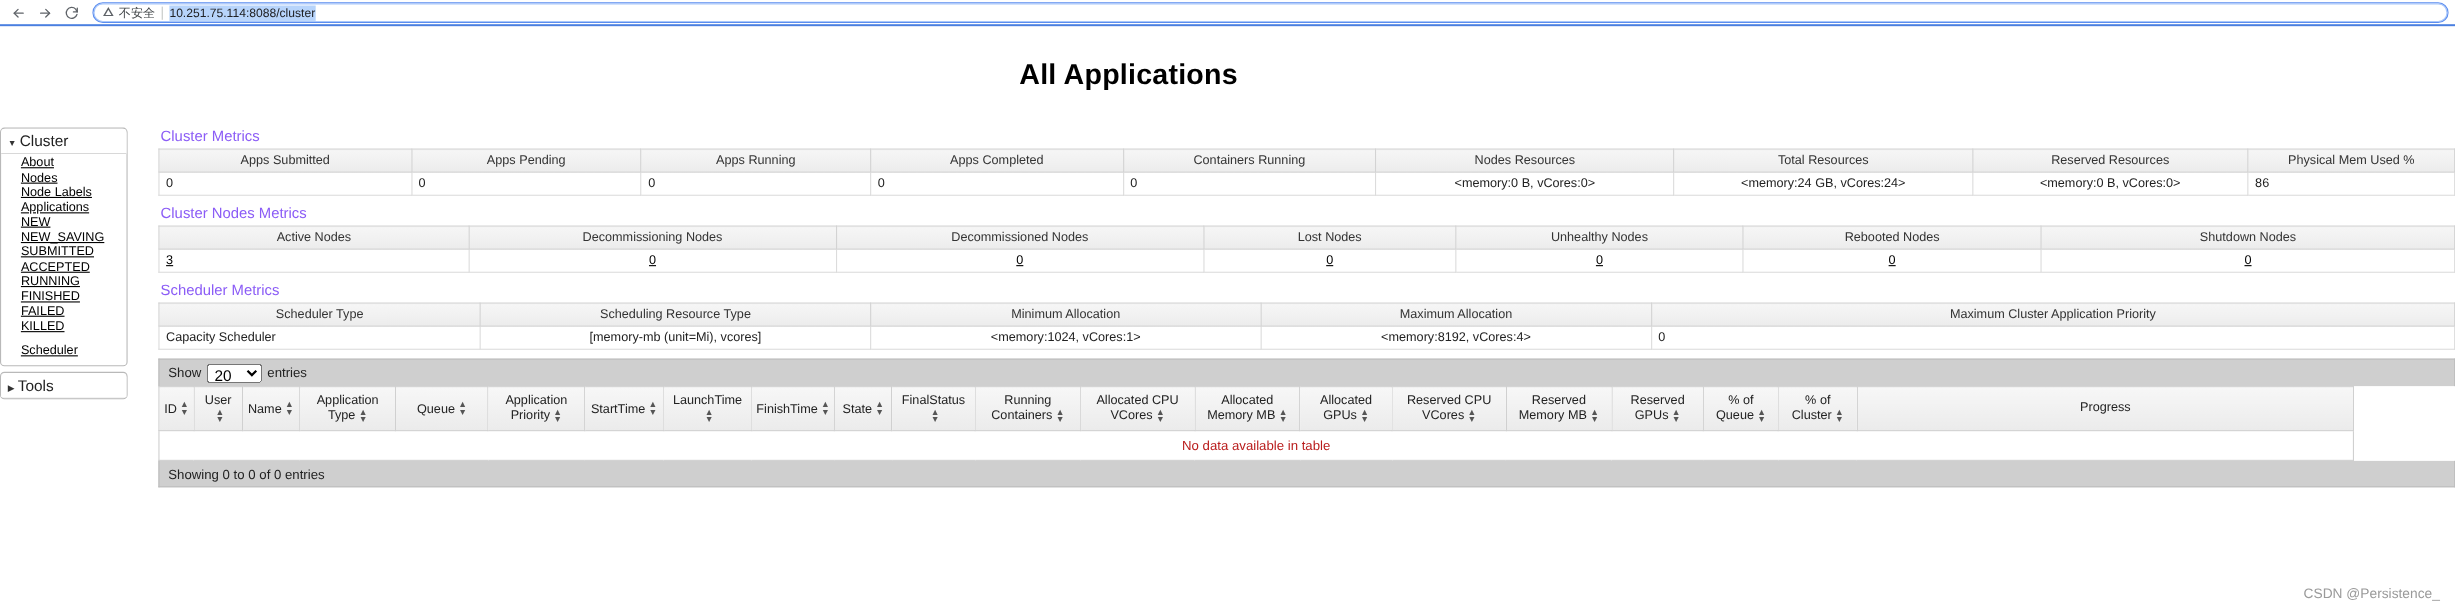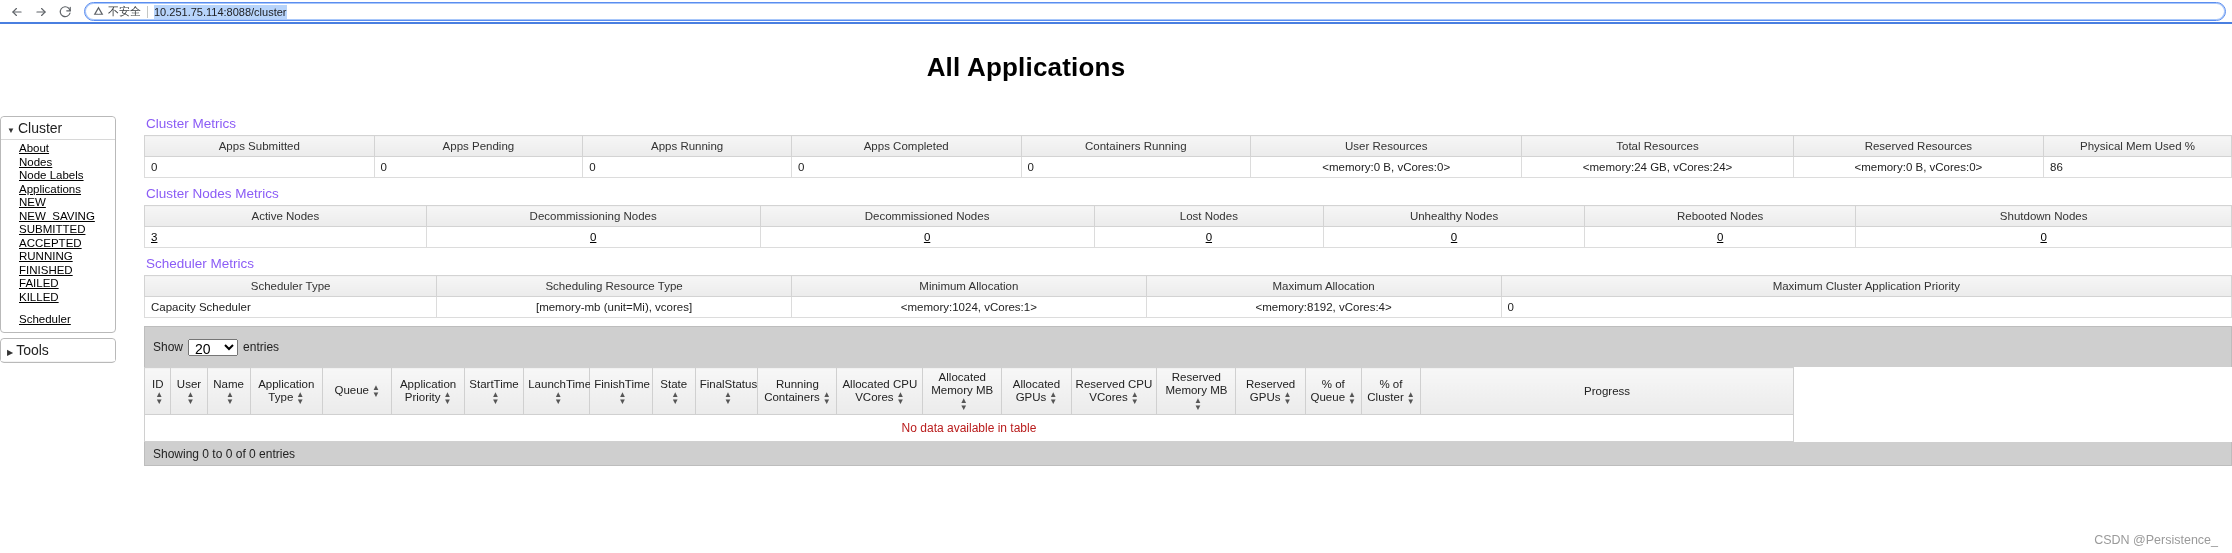--- a/index.html
+++ b/index.html
@@ -151,37 +151,37 @@
   }
   .mtable td.ctr { text-align: center; }
   .mtable td a { color: #000; text-decoration: underline; }
 
   
   .apps-wrap { width: 2088px; }
   .apps-toolbar {
     background: #cfcfcf;
     border: 1px solid #bdbdbd;
     border-bottom: none;
-    padding: 20px 8px;
+    padding: 4px 8px;
     font-size: 12px;
     color: #222;
     display: flex;
     align-items: center;
     gap: 5px;
     height: 25px;
   }
   .apps-toolbar select {
     font-size: 14px;
     font-family: "Liberation Sans", sans-serif;
     padding: 0 2px;
     height: 17px;
   }
   .apps-table {
     border-collapse: collapse;
-    width: 1650px;
+    width: 1996px;
     table-layout: fixed;
   }
   .apps-table th {
     background: linear-gradient(#f7f7f7, #ebebeb);
     border: 1px solid #d0d0d0;
     font-weight: normal;
     font-size: 11.5px;
     color: #222;
     padding: 3px 4px;
     text-align: center;
@@ -323,21 +323,21 @@
           <col style="width:12%">
           <col style="width:9%">
       </colgroup>
       <thead>
           <tr>
         <th>Apps Submitted</th>
         <th>Apps Pending</th>
         <th>Apps Running</th>
         <th>Apps Completed</th>
         <th>Containers Running</th>
-        <th>User Resources</th>
+        <th>Nodes Resources</th>
         <th>Total Resources</th>
         <th>Reserved Resources</th>
         <th>Physical Mem Used %</th>
       </tr>
         </thead>
       <tbody>
           <tr>
         <td>0</td>
         <td>0</td>
         <td>0</td>

